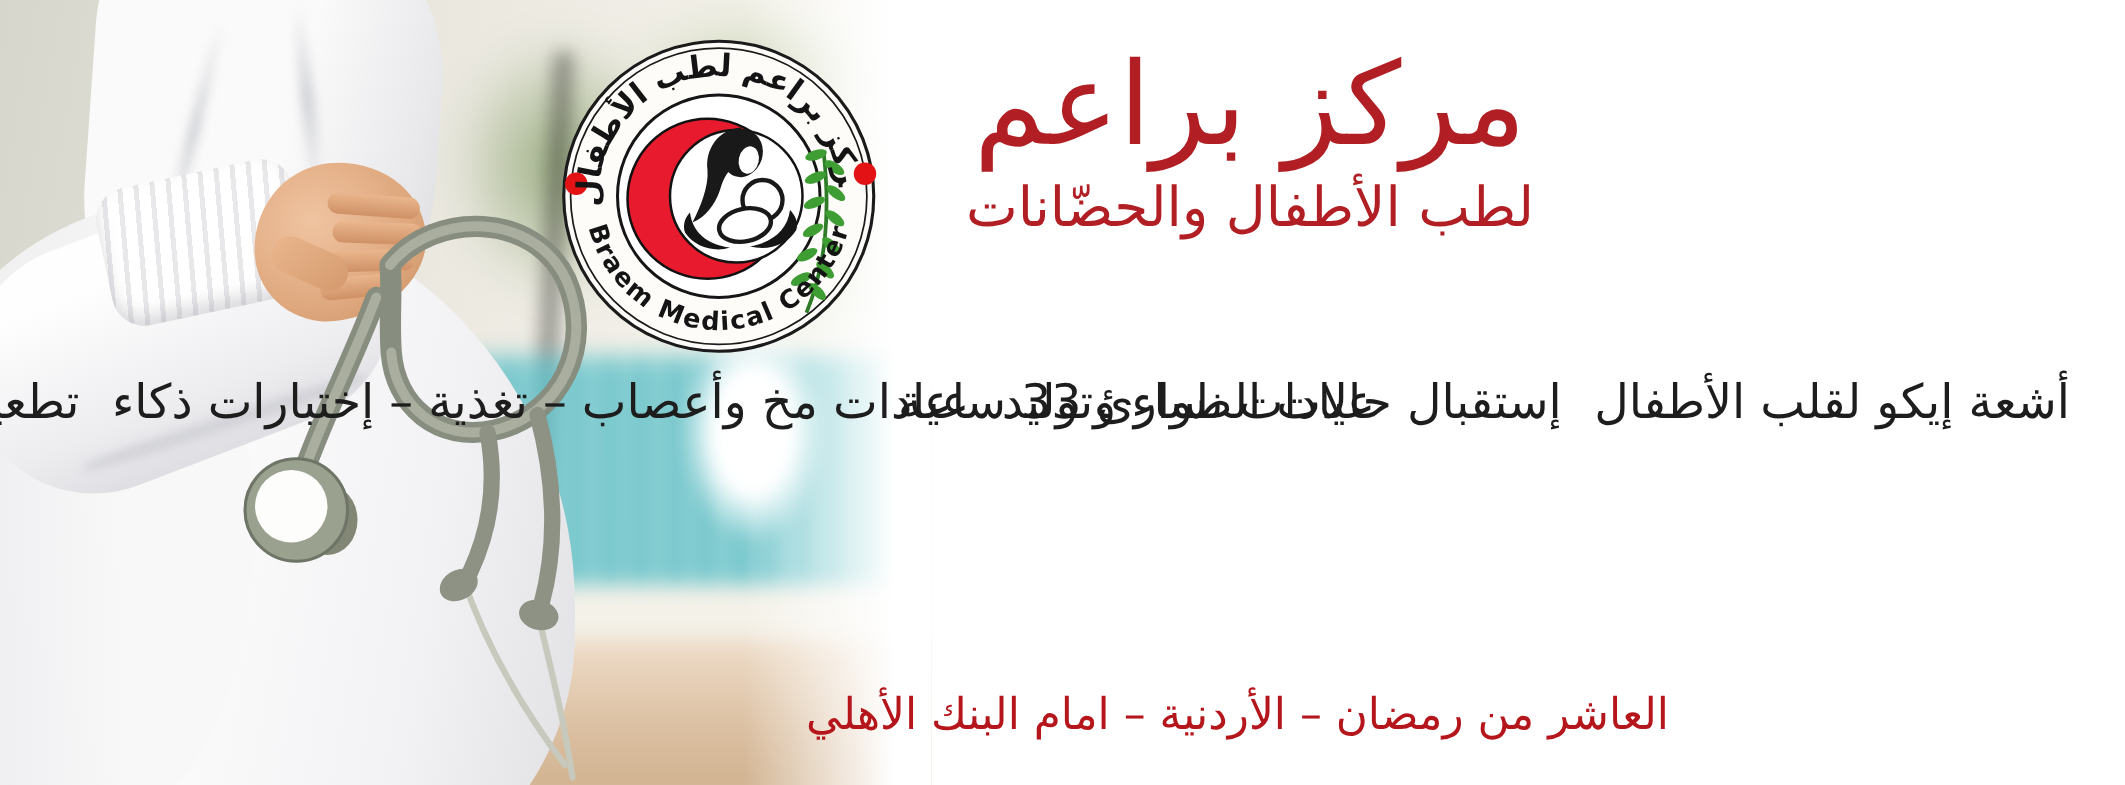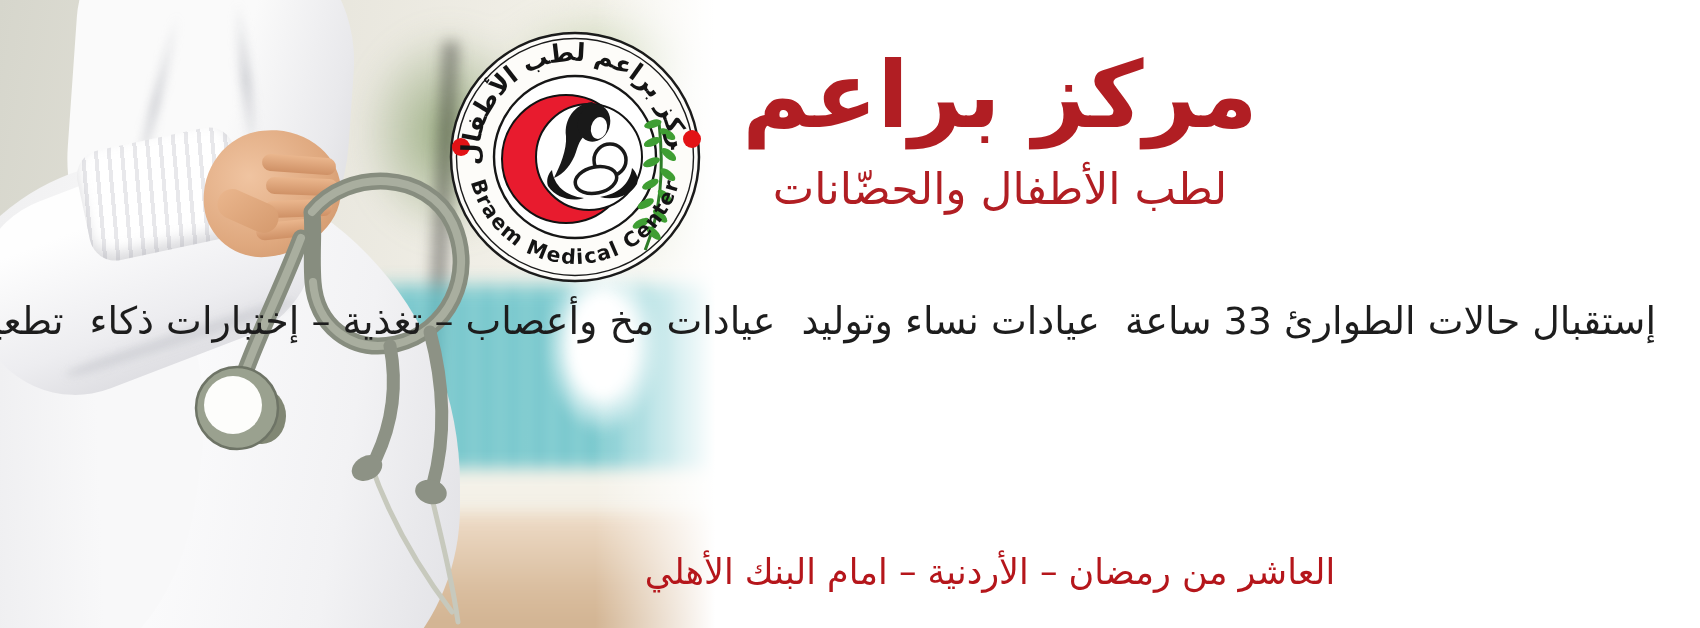--- a/index.html
+++ b/index.html
@@ -54,21 +54,21 @@
   .photo-fade{position:absolute;top:0;right:0;width:150px;height:100%;
     background:linear-gradient(to right,rgba(255,255,255,0),#ffffff 80%);}
   
   .logo{position:absolute;left:446px;top:28px;width:258px;height:258px;}
   .crescent-fill{fill:var(--crescent-red,#e81b2e);}
   .leaf{fill:var(--branch-green,#3f9e33);}
   .arc-text{font-family:"DejaVu Sans",sans-serif;font-weight:bold;fill:#141414;}
   
   .headline{position:absolute;left:700px;top:28px;width:600px;text-align:center;direction:rtl;
     color:var(--brand-red,#b11e23);}
-  .headline h1{margin:16px;font-size:92px;line-height:1.12;font-weight:bold;letter-spacing:0;}
+  .headline h1{margin:4px;font-size:92px;line-height:1.12;font-weight:normal;letter-spacing:0;}
   .headline h2{margin:6px 0 0;font-size:44px;line-height:1.2;font-weight:normal;text-align:center;}
   
   .services-col{position:absolute;top:274px;display:flex;flex-direction:row;gap:26px;
     direction:rtl;text-align:left;color:var(--text-dark,#1d1d1d);font-size:38px;line-height:50px;margin-top:22px;}
   .services-col.col-left{right:600px;}
   .services-col.col-right{right:44px;}
   .service-item{white-space:nowrap;}
   
   .footer-line{position:absolute;top:552px;left:640px;width:700px;text-align:center;direction:rtl;
     font-size:35px;font-weight:normal;color:var(--footer-red,#b5161b);white-space:nowrap;}
@@ -171,18 +171,19 @@
     <h2>لطب الأطفال والحضّانات</h2>
   </div>
 
   <div class="services-col col-left">
     <div class="service-item">عيادات نساء وتوليد</div>
     <div class="service-item">عيادات مخ وأعصاب – تغذية – إختبارات ذكاء</div>
     <div class="service-item">تطعيمات خارجية للأطفال</div>
   </div>
 
   <div class="services-col col-right">
+    <div class="service-item">أشعة إيكو لقلب الأطفال</div>
     <div class="service-item">إستقبال حالات الطوارئ 33 ساعة</div>
   </div>
 
   <div class="footer-line">العاشر من رمضان – الأردنية – امام البنك الأهلي</div>
 
 </div>
 
 </body></html>

